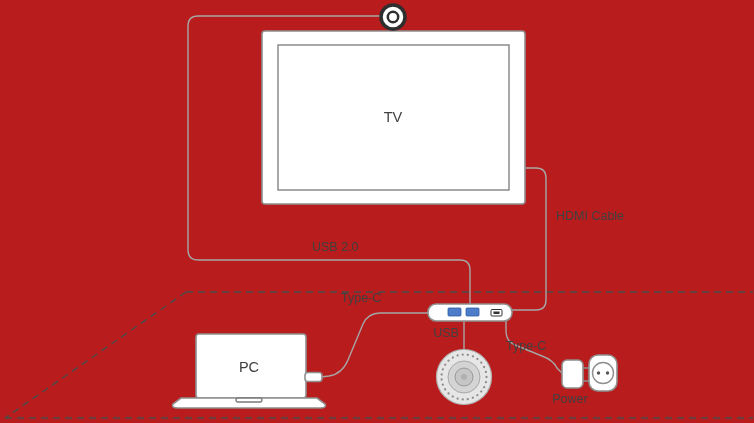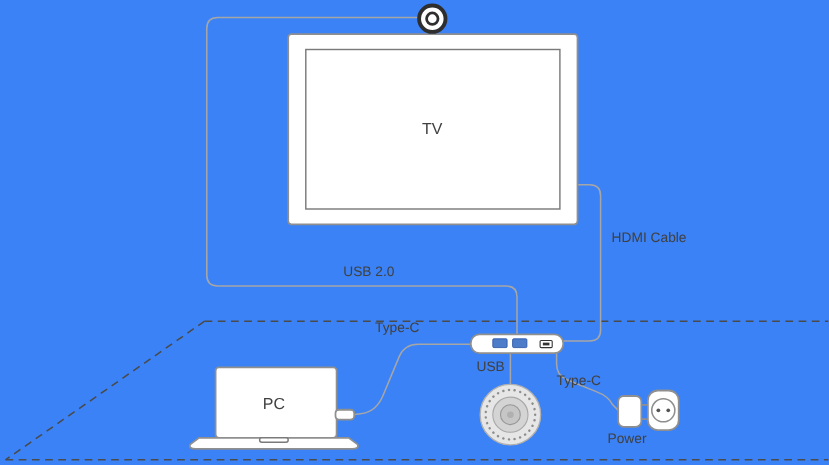--- a/index.html
+++ b/index.html
@@ -1,19 +1,19 @@
 <!DOCTYPE html>
 <html><head>
 <meta charset="utf-8">
 <style>
   html,body { margin:0; padding:0; background:#fff; }
   .canvas {
     position:relative;
     width:754px; height:423px;
-    background:#3b82f6;
+    background:#b91c1c;
     font-family:"Liberation Sans", sans-serif;
     overflow:hidden;
   }
   svg { position:absolute; left:0; top:0; }
   .cable   { fill:none; stroke:#a6a6a6; stroke-width:1.4; }
   .outline { fill:#ffffff; stroke:#8f8f8f; stroke-width:1.6; }
   .outline2{ fill:#ffffff; stroke:#7a7a7a; stroke-width:1.3; }
   .dash    { fill:none; stroke:#4a4a4a; stroke-width:1.4; stroke-dasharray:7 5; }
   .lbl     { font:12.5px "Liberation Sans", sans-serif; fill:#404040; }
   .big     { font-size:14.5px; }

